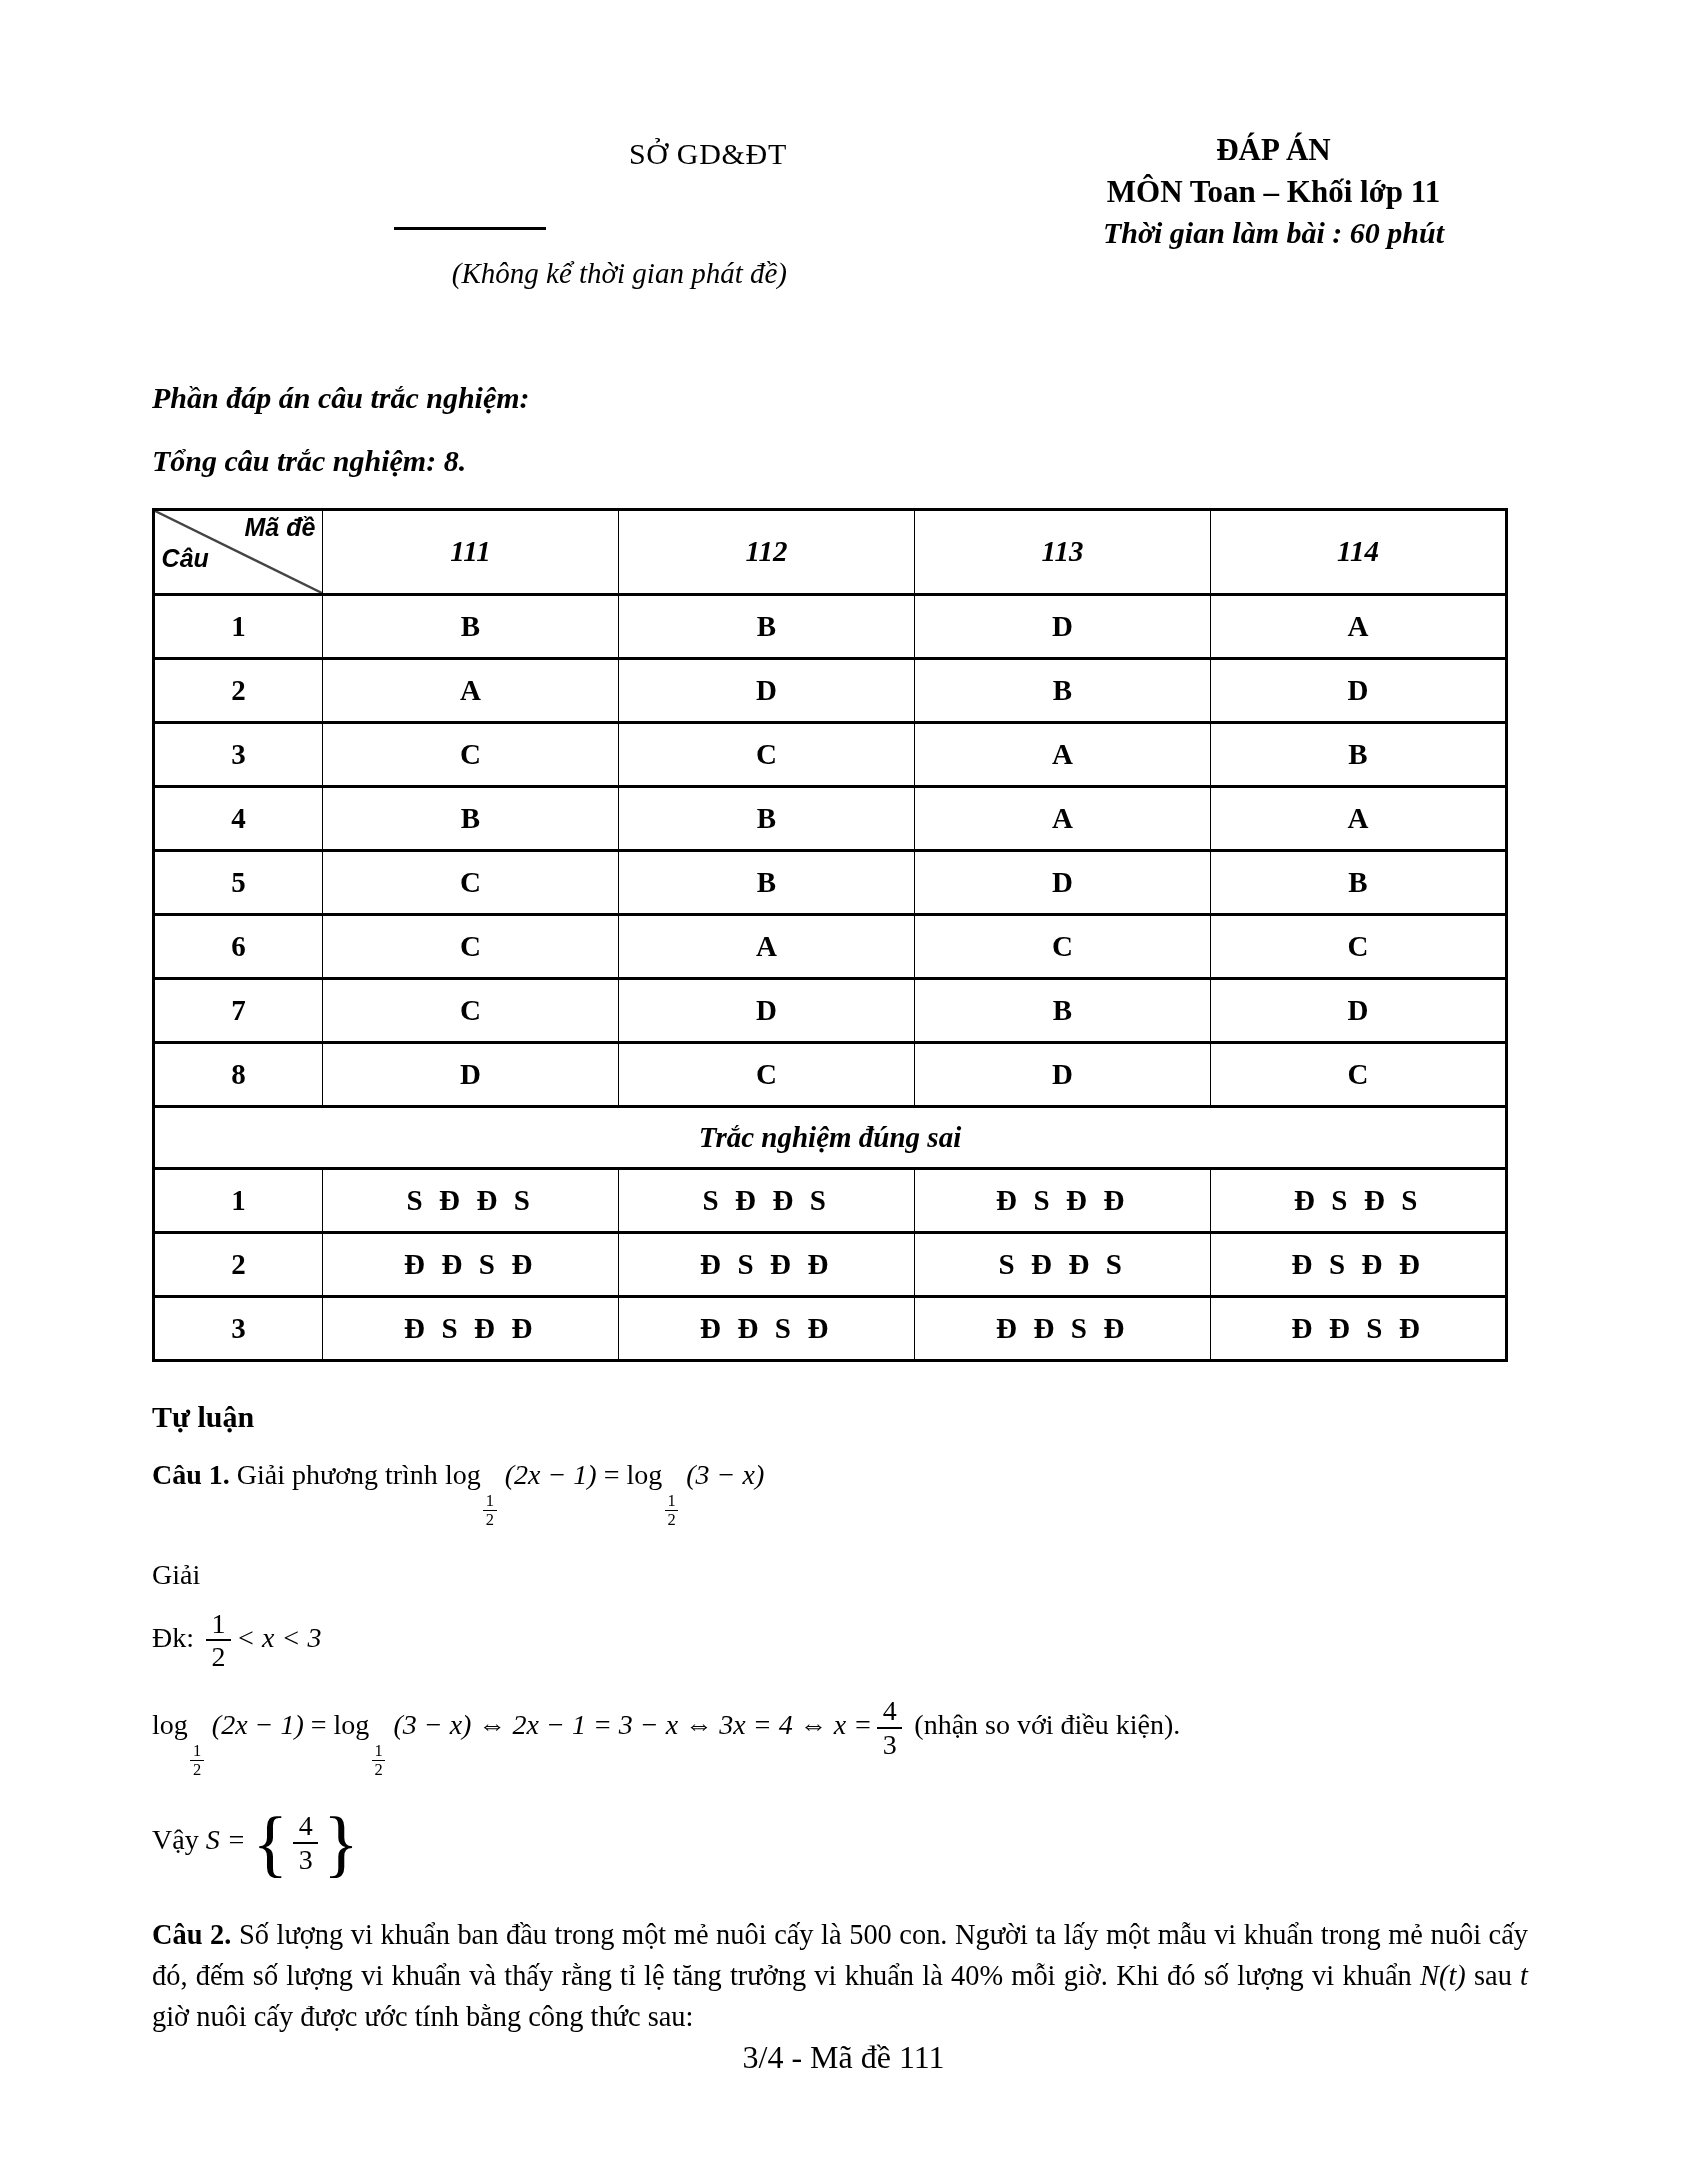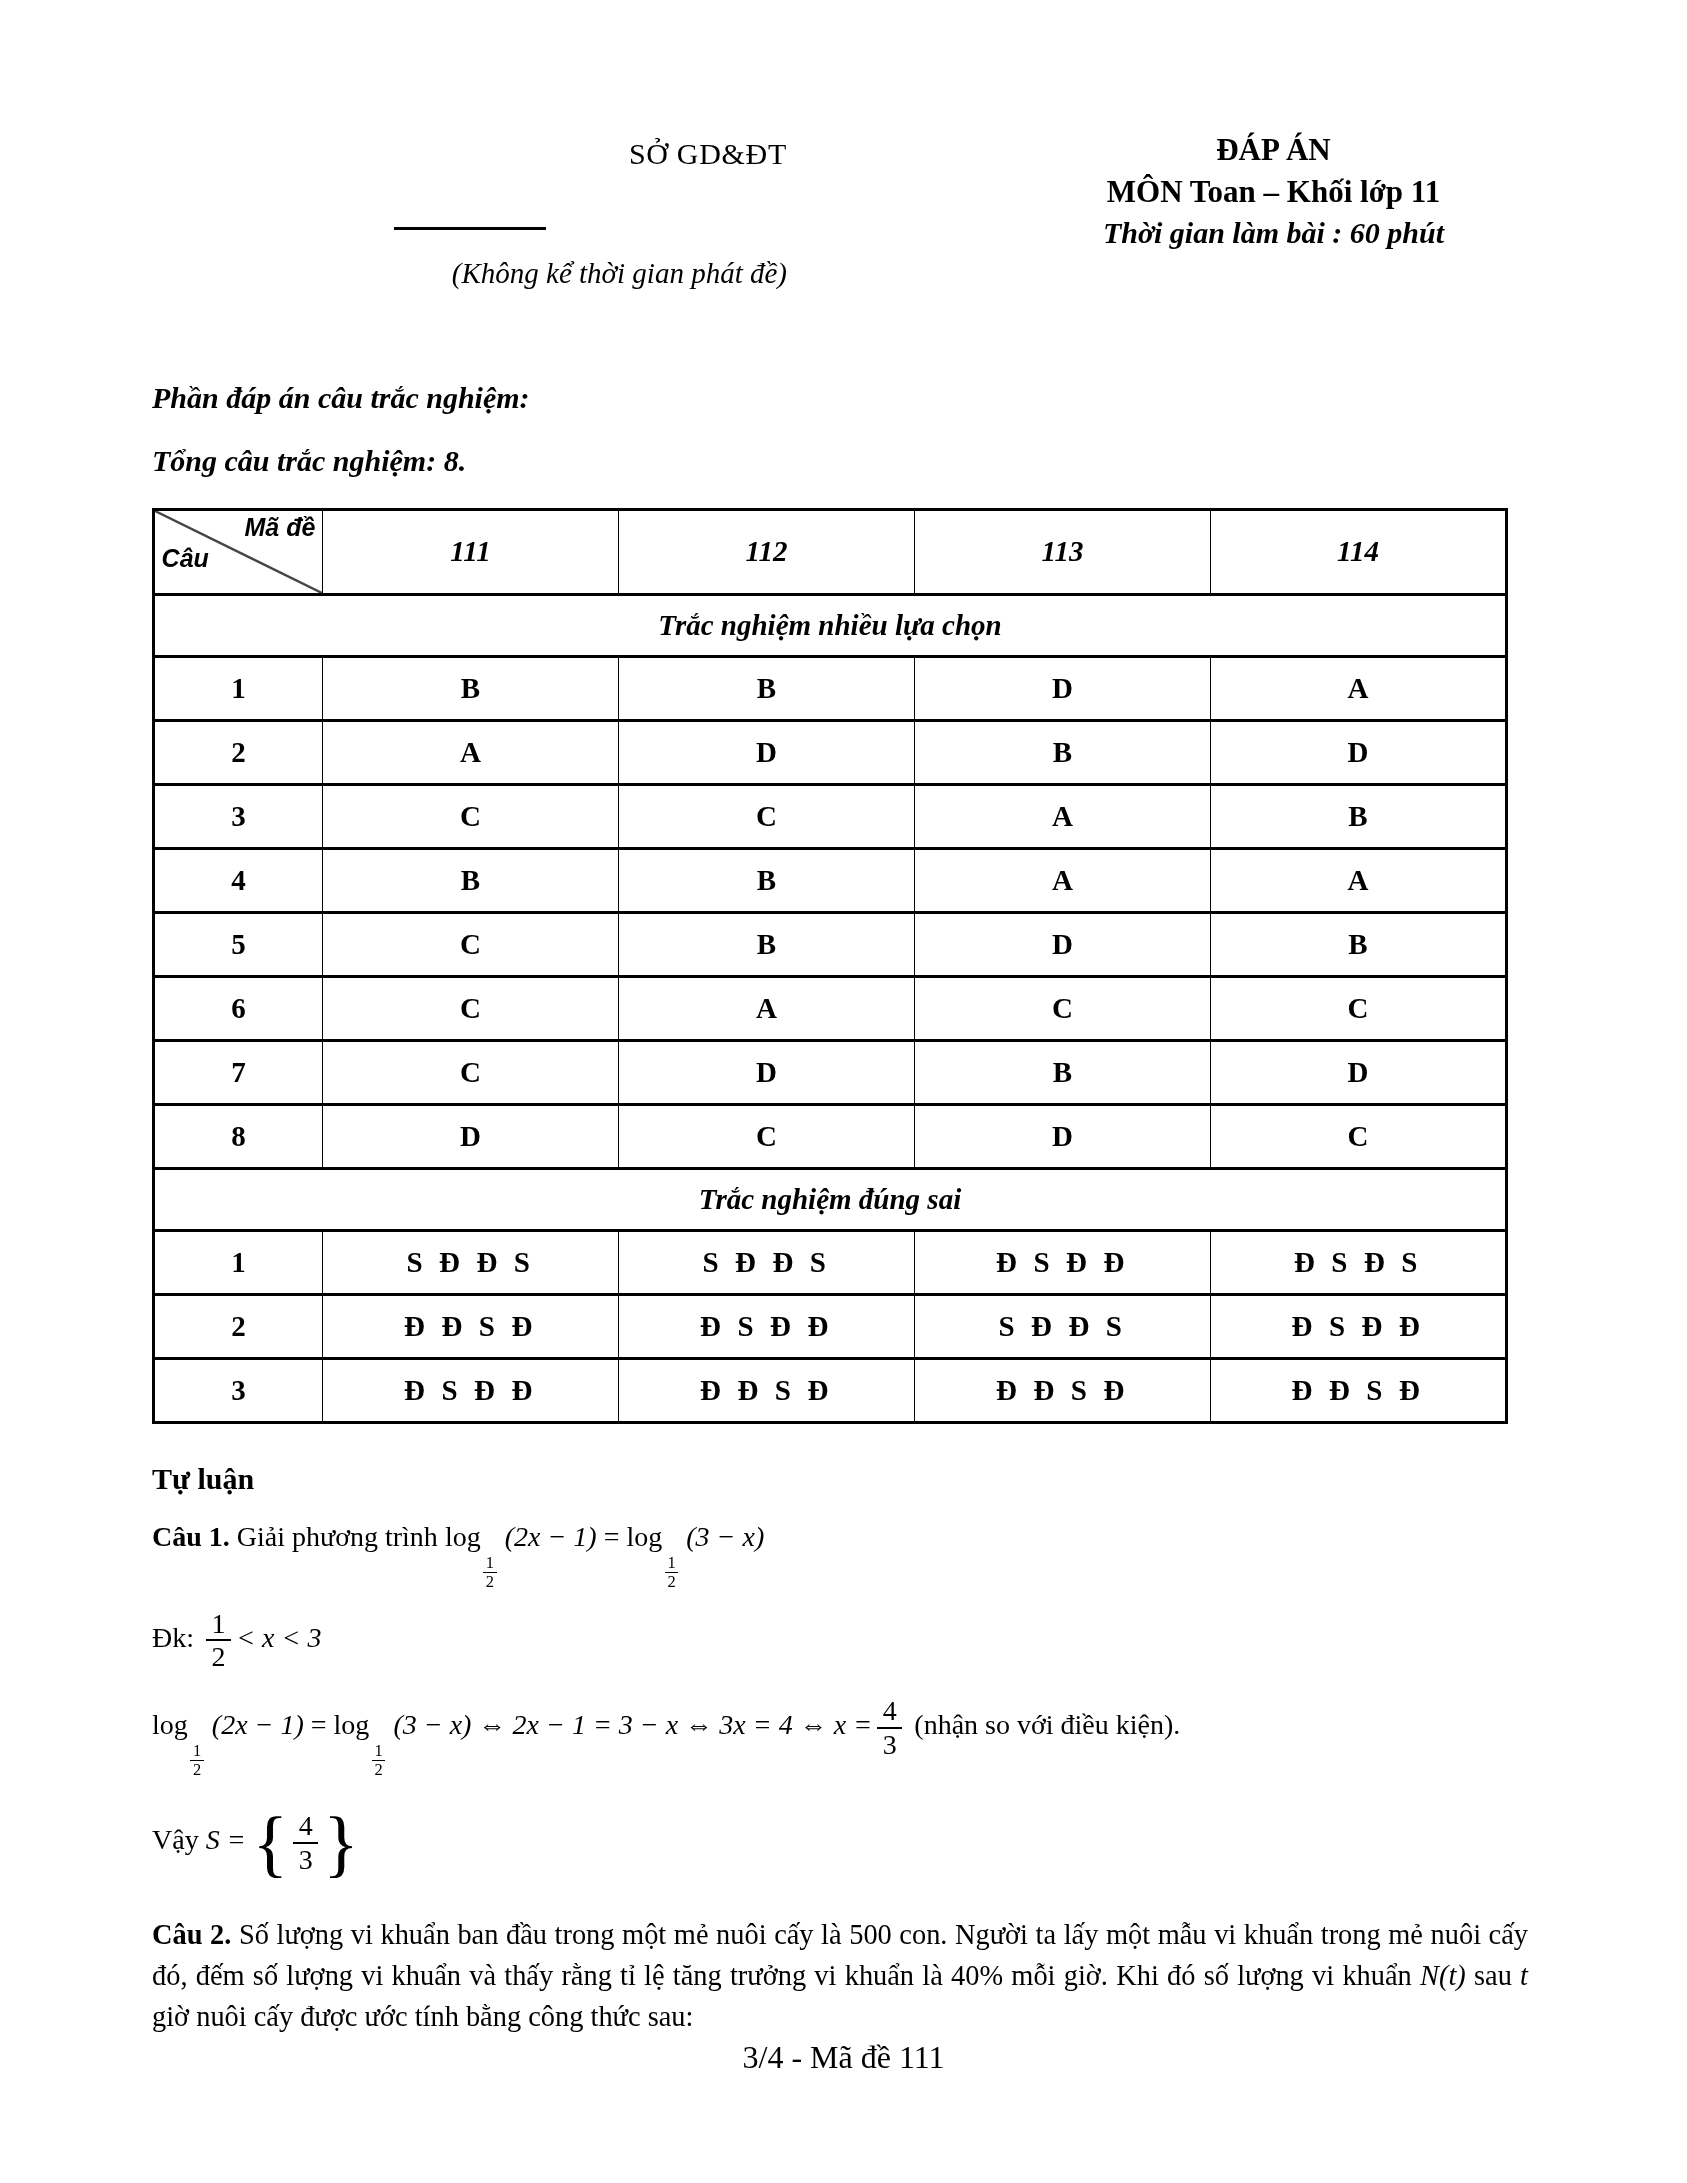--- a/index.html
+++ b/index.html
@@ -141,23 +141,20 @@
             <line x1="0" y1="0" x2="100" y2="100" stroke="#444" stroke-width="2.4" vector-effect="non-scaling-stroke"></line>
           </svg>
           <span class="corner-tr">Mã đề</span>
           <span class="corner-bl">Câu</span>
         </td>
         <td>111</td>
         <td>112</td>
         <td>113</td>
         <td>114</td>
       </tr>
-      <tr class="section">
-        <td colspan="5">Trắc nghiệm nhiều lựa chọn</td>
-      </tr>
 
       <tr class="ans">
         <td>1</td>
         <td class="a">B</td>
         <td class="a">B</td>
         <td class="a">D</td>
         <td class="a">A</td>
       </tr>
       <tr class="ans">
         <td>2</td>
@@ -239,20 +236,21 @@
     <div class="tu-luan">Tự luận</div>
 
     <div class="q1-line math-line">
       <span class="bold">Câu 1.</span>
       <span>Giải phương trình</span>
       <span class="mn">log</span><span class="subfrac"><span class="num">1</span><span class="den">2</span></span><span class="mi">(2x − 1)</span>
       <span class="mn">=</span>
       <span class="mn">log</span><span class="subfrac"><span class="num">1</span><span class="den">2</span></span><span class="mi">(3 − x)</span>
     </div>
 
+    <div class="giai">Giải</div>
 
     <div class="dk-line math-line">
       <span>Đk:</span>
       <span class="frac"><span class="num">1</span><span class="den">2</span></span><span class="mi">&lt; x &lt; 3</span>
     </div>
 
     <div class="chain math-line">
       <span class="mn">log</span><span class="subfrac"><span class="num">1</span><span class="den">2</span></span><span class="mi">(2x − 1)</span>
       <span class="mn">=</span>
       <span class="mn">log</span><span class="subfrac"><span class="num">1</span><span class="den">2</span></span><span class="mi">(3 − x)</span><span class="iff">⇔</span><span class="mi">2x − 1 = 3 − x</span><span class="iff">⇔</span><span class="mi">3x = 4</span><span class="iff">⇔</span><span class="mi">x =</span><span class="frac"><span class="num">4</span><span class="den">3</span></span>

